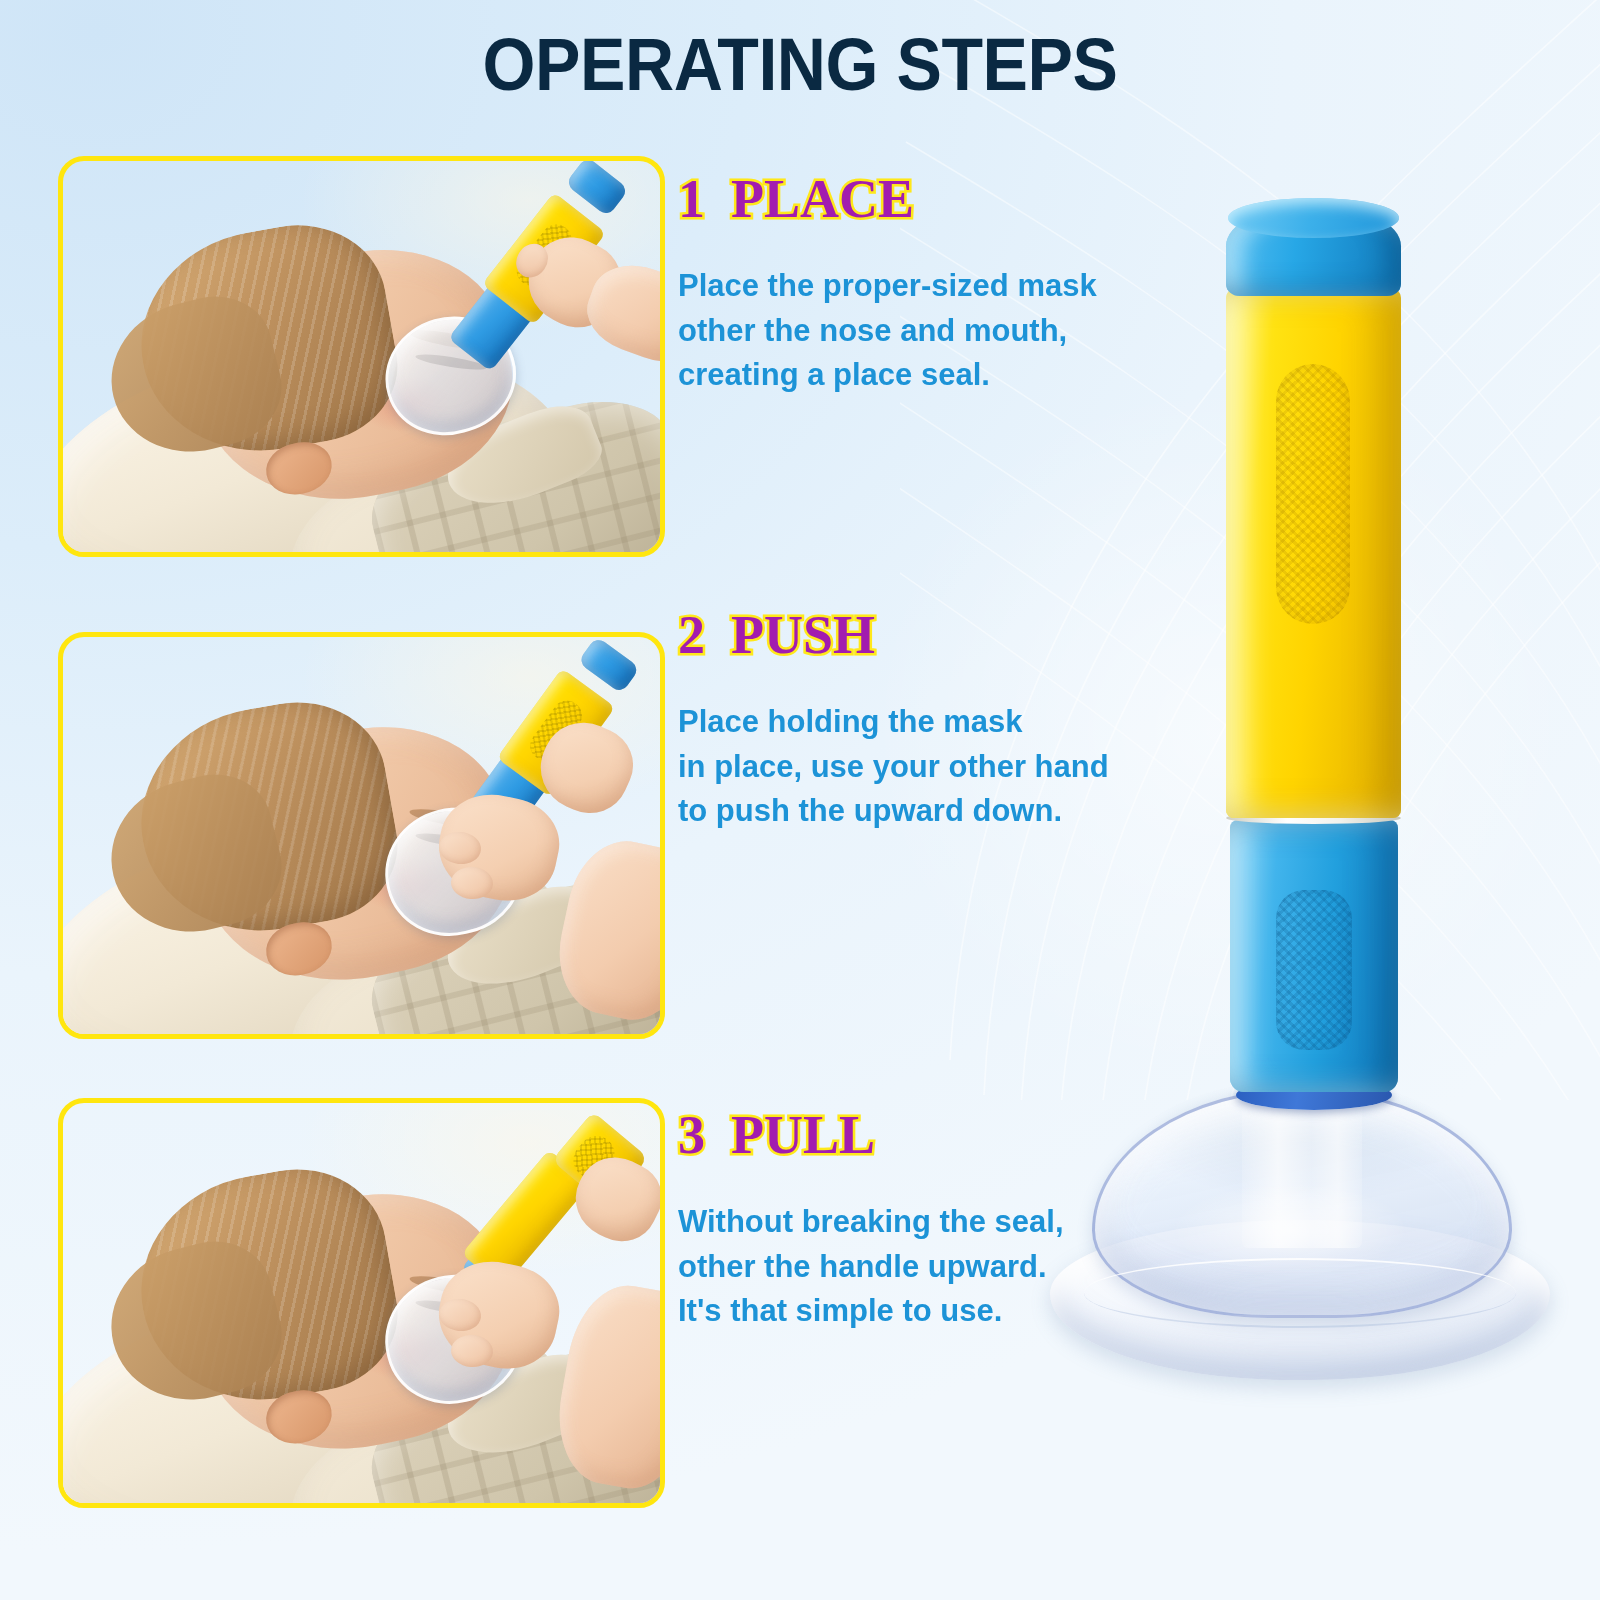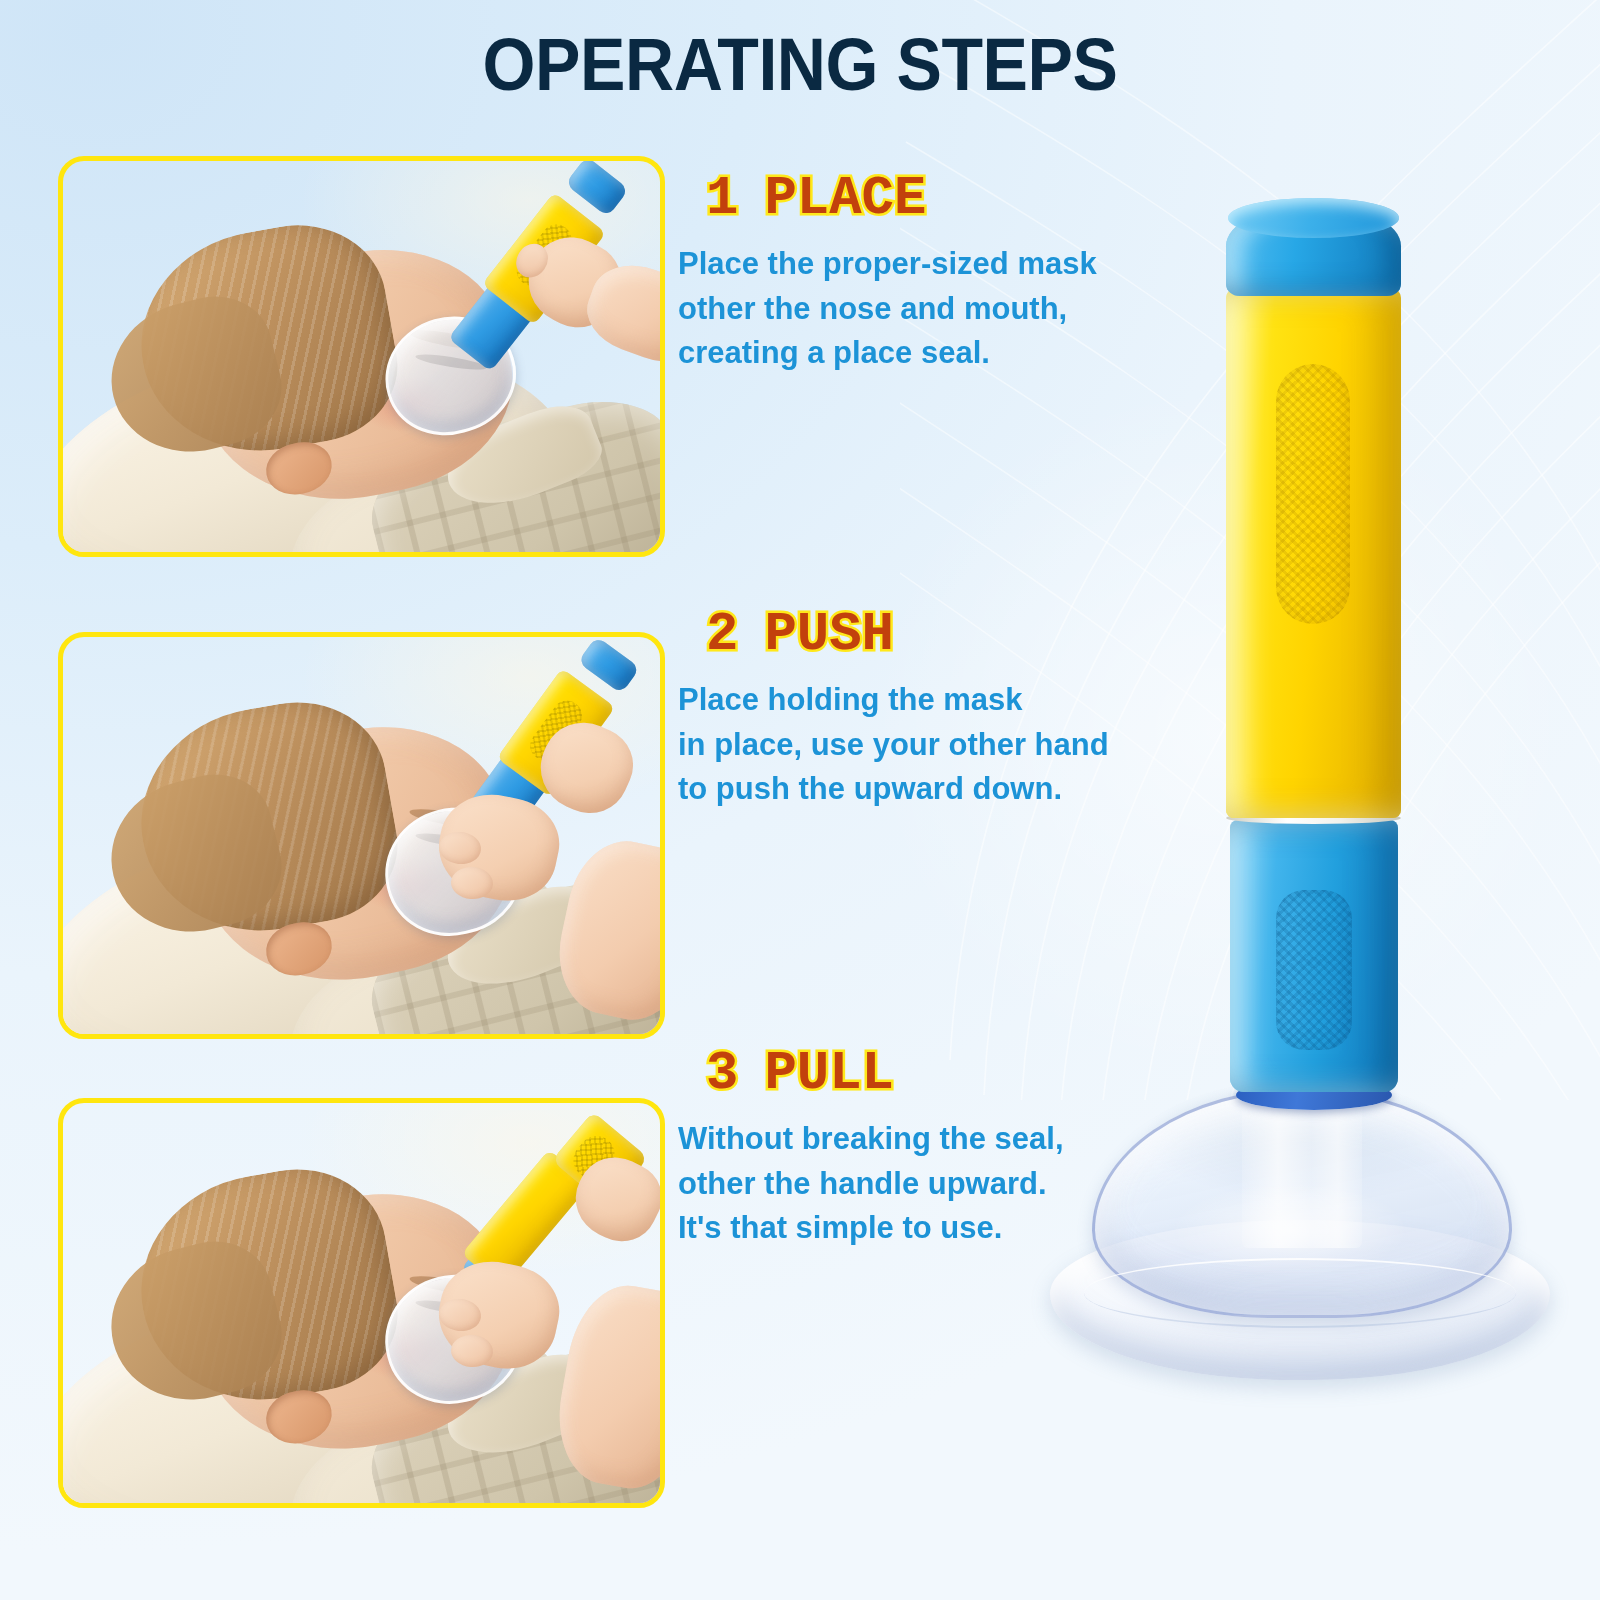--- a/index.html
+++ b/index.html
@@ -52,32 +52,31 @@
     background:#a5read;
   }
   .photo-inner { position:absolute; inset:0; overflow:hidden; }
 
   .text-col { position:absolute; left:678px; width:530px; }
 
   .step-head {
     font-size:54px;
     font-weight:bold;
     letter-spacing:0px;
-    color:#c2410c;
+    color:#a21caf;
     -webkit-text-stroke:5px #ffe81a;
     paint-order:stroke fill;
     white-space:nowrap;
     line-height:1.0;
-    font-family:Liberation Mono, monospace;
-    margin-left:28px;
+    font-family:Liberation Serif, serif;
   }
   .step-head .num { margin-right:26px; }
 
   .step-body {
-    margin-top:16px;
+    margin-top:38px;
     font-size:31px;
     font-weight:bold;
     line-height:1.44;
     color:#1c93d7;
     font-family:"Liberation Sans", sans-serif;
   }
   .step-body .line { display:block; white-space:nowrap; }
 
   
   .scene { position:absolute; inset:0; }
@@ -490,21 +489,21 @@
 
         <div class="hand" style="left:63%; top:40%; width:20%; height:26%; transform:rotate(12deg);"></div>
         <div class="finger" style="left:63%; top:49%; width:7%; height:8%; transform:rotate(6deg);"></div>
         <div class="finger" style="left:65%; top:58%; width:7%; height:8%; transform:rotate(4deg);"></div>
         <div class="hand" style="left:86%; top:14%; width:14%; height:20%; transform:rotate(26deg);"></div>
         <div class="arm" style="left:84%; top:46%; width:22%; height:50%; border-radius:40%; transform:rotate(10deg);"></div>
       </div>
     </div>
   </div>
 
-  <div class="text-col" style="top:1047px;">
+  <div class="text-col" style="top:1108px;">
     <div class="step-head">
       <span class="num">3</span><span>PULL</span>
     </div>
     <div class="step-body">
       <span class="line">Without breaking the seal,</span>
       <span class="line">other the handle upward.</span>
       <span class="line">It's that simple to use.</span>
     </div>
   </div>
 </div>

